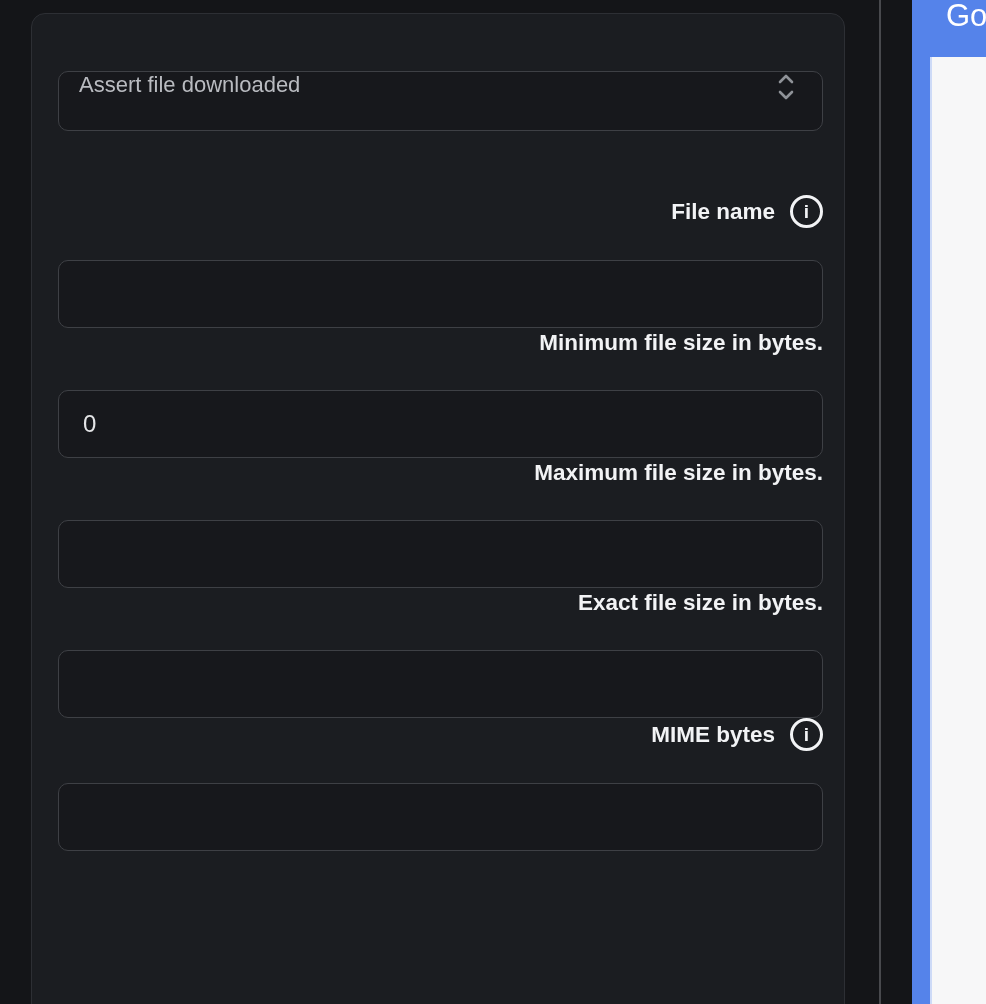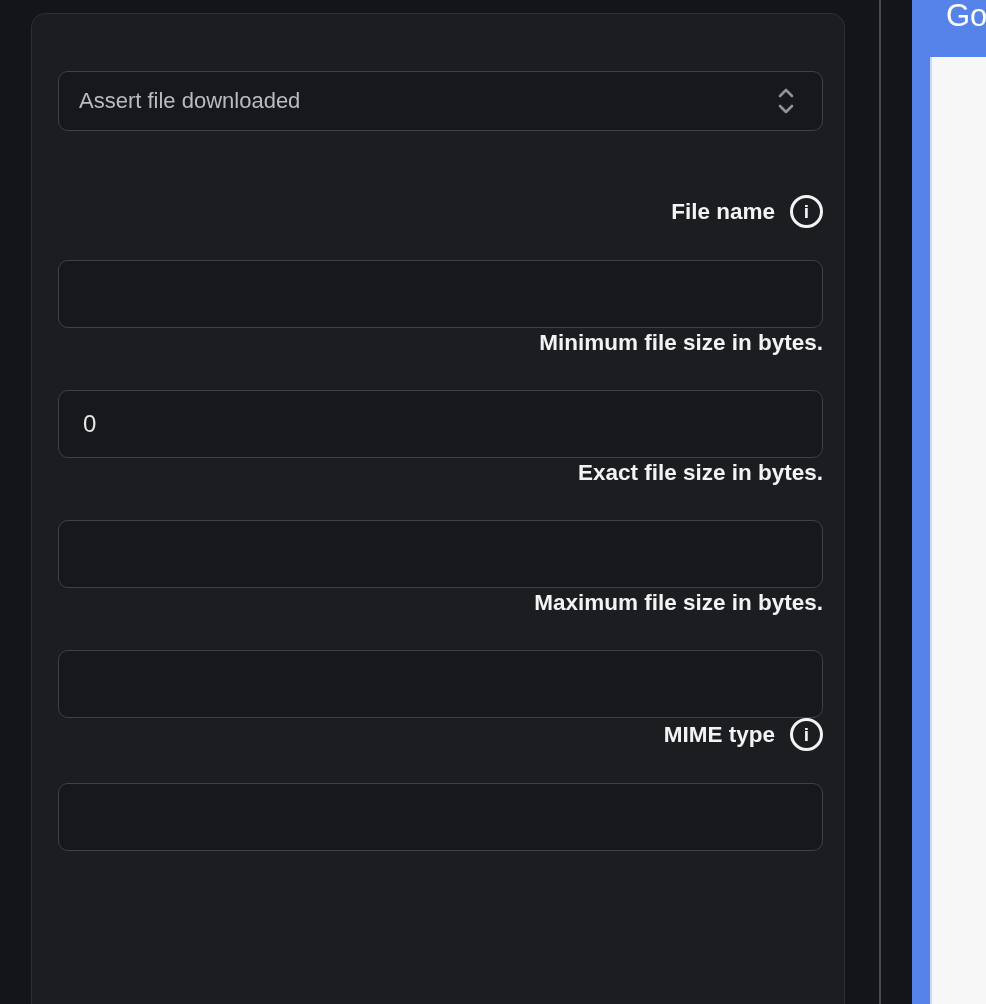--- a/index.html
+++ b/index.html
@@ -10,21 +10,21 @@
   }
   
   .card{
     position:absolute;left:31px;top:13px;width:814px;height:1200px;
     background:#1b1d21;border:1px solid #2d2f34;border-radius:14px;
     box-sizing:border-box;padding:57px 21px 0 26px;
   }
   .select-box{
     height:60px;box-sizing:border-box;
     background:#17181c;border:1px solid #3e4045;border-radius:10px;
-    display:flex;align-items:center;justify-content:space-between;
+    display:flex;justify-content:space-between;
     padding:0 20px;color:#b9bbc0;font-size:22px;cursor:pointer;
   }
   .select-box svg{flex:0 0 auto;margin-right:6px;}
   .group{}
   .group.first{margin-top:64px;}
   .field-label{
     display:flex;align-items:center;gap:15px;
     color:#f2f3f5;font-size:22.5px;font-weight:700;line-height:30px;
     margin-bottom:32px;
     justify-content:flex-end;
@@ -83,35 +83,35 @@
 
   <div class="group">
     <div class="field-label">
       <span>Minimum file size in bytes.</span>
     </div>
     <input class="text-input" type="text" value="0" style="">
   </div>
 
   <div class="group">
     <div class="field-label">
+      <span>Maximum file size in bytes.</span>
+    </div>
+    <input class="text-input" type="text" value="" style="">
+  </div>
+
+  <div class="group">
+    <div class="field-label">
       <span>Exact file size in bytes.</span>
     </div>
     <input class="text-input" type="text" value="" style="">
   </div>
 
   <div class="group">
     <div class="field-label">
-      <span>Maximum file size in bytes.</span>
-    </div>
-    <input class="text-input" type="text" value="" style="">
-  </div>
-
-  <div class="group">
-    <div class="field-label">
-      <span>MIME type</span>
+      <span>MIME bytes</span>
       <span class="info-icon">i</span>
     </div>
     <input class="text-input" type="text" value="" style="">
   </div>
 
 </div>
 
 <div class="splitter"></div>
 
 <div class="preview-panel">

